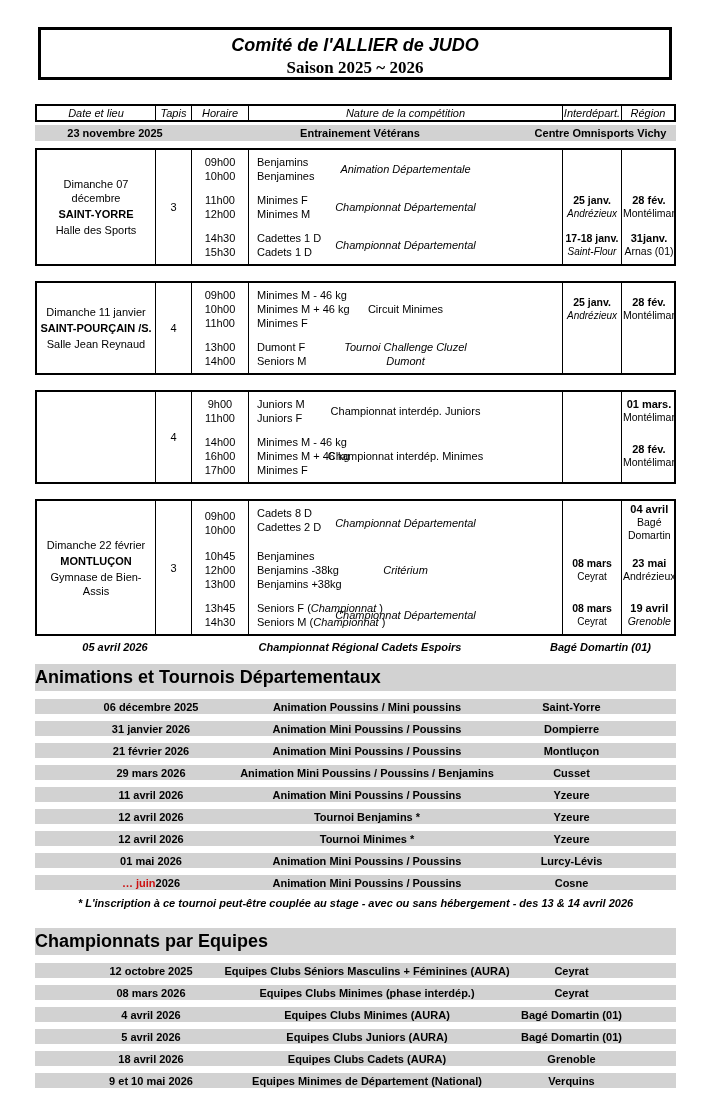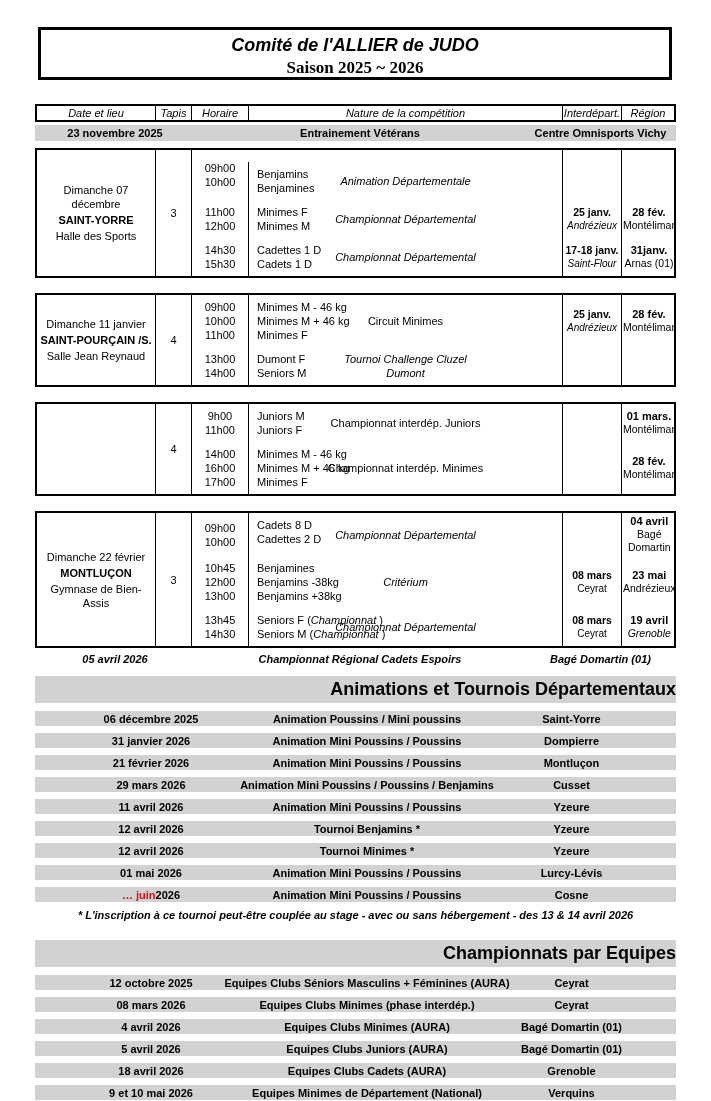--- a/index.html
+++ b/index.html
@@ -59,21 +59,21 @@
     display: flex; flex-direction: column; align-items: center; justify-content: center;
     text-align: center; line-height: 13px; padding: 2px 1px;
   }
   .i-cell .d { font-weight: 700; font-size: 10.5px; }
   .i-cell .p { font-size: 10px; }
   .r-cell .d { font-weight: 700; font-size: 11px; }
   .r-cell .p { font-size: 10.5px; white-space: pre-line; }
   .p.italic { font-style: italic; }
 
   .section-title {
-    margin-top: 9px; height: 27px; line-height: 27px; text-align: right;
+    margin-top: 9px; height: 27px; line-height: 27px; text-align: left;
     font-weight: 700; font-size: 18px;
   }
   .eq-title { margin-top: 19px; }
   .rows-wrap { margin-top: 8px; }
   .footnote { margin-top: 6px; text-align: center; font-weight: 700; font-style: italic; font-size: 11px; }
   .red { color: var(--red, #cc1111); }
 </style>
 </head>
 <body>
 
@@ -106,21 +106,21 @@
           <div class="date-cell" style="grid-area: 1 / 1 / span 3;">
             <div>Dimanche 07 décembre</div>
             <div class="city">SAINT-YORRE</div>
             <div>Halle des Sports</div>
           </div>
           <div class="cell tapis-cell" style="grid-area: 1 / 2 / span 3;">3</div>
           <div class="cell h-cell" style="grid-area: 1 / 3;">
             <div>09h00</div>
             <div>10h00</div>
           </div>
-          <div class="cell n-cell" style="grid-area: 1 / 4; margin-top: 12px;">
+          <div class="cell n-cell" style="grid-area: 1 / 4;">
             <div class="cats">
               <div>Benjamins</div>
               <div>Benjamines</div>
             </div>
             <div class="n-label italic">Animation Départementale</div>
           </div>
           <div class="cell i-cell" style="grid-area: 1 / 5;"></div>
           <div class="cell r-cell" style="grid-area: 1 / 6;"></div>
           <div class="cell h-cell" style="grid-area: 2 / 3;">
             <div>11h00</div>

